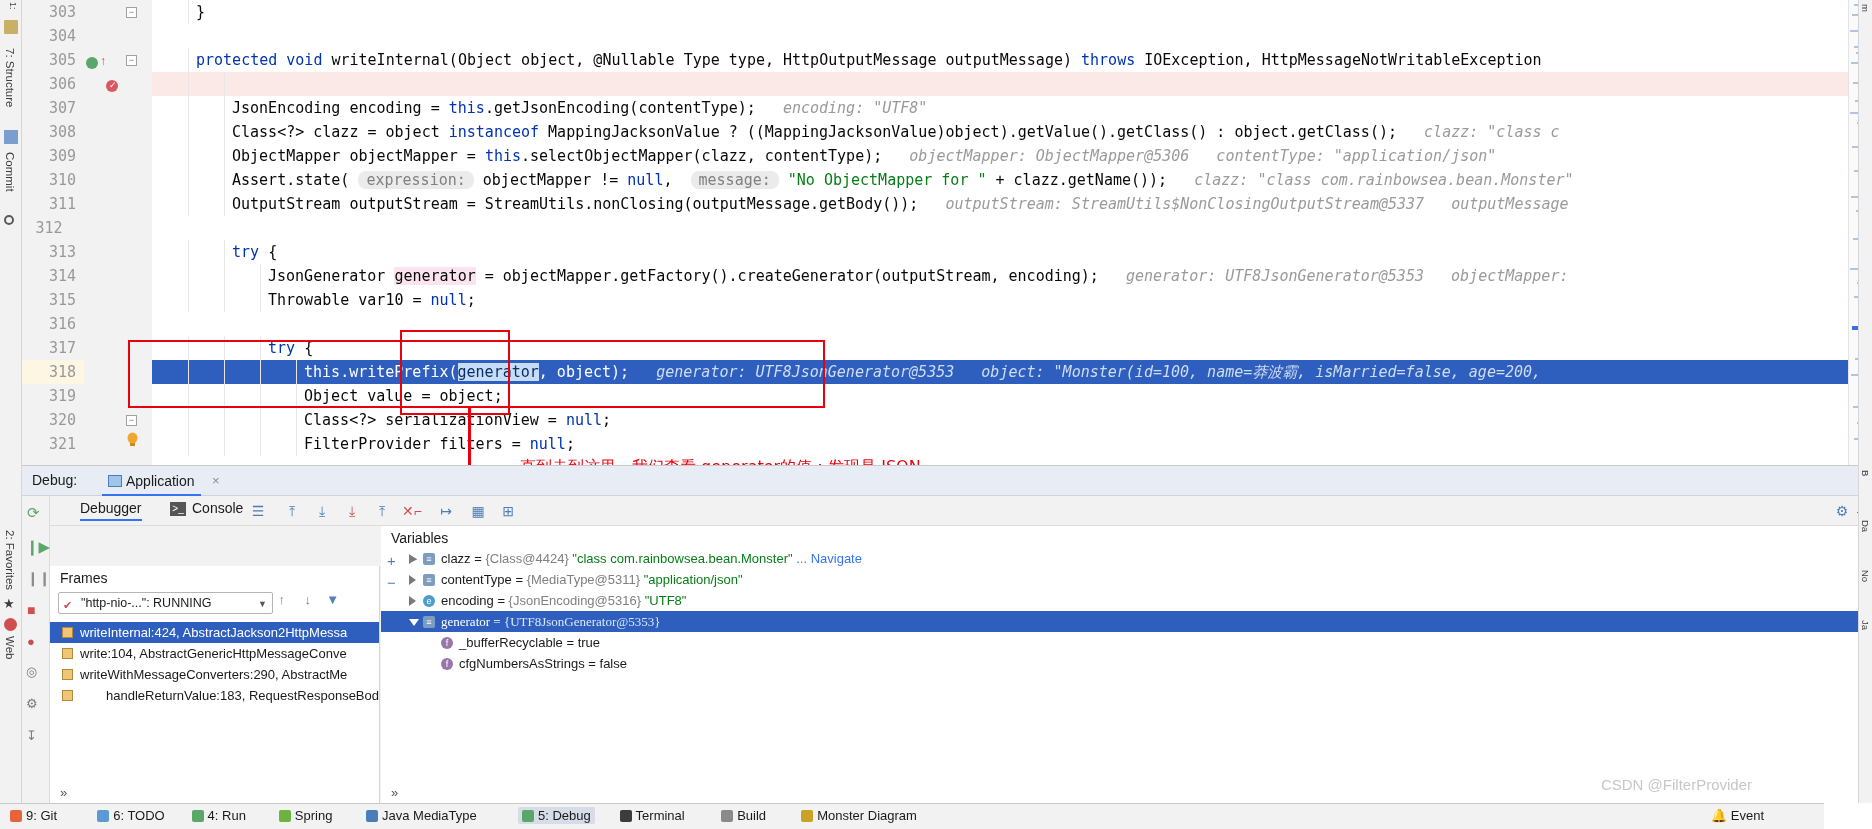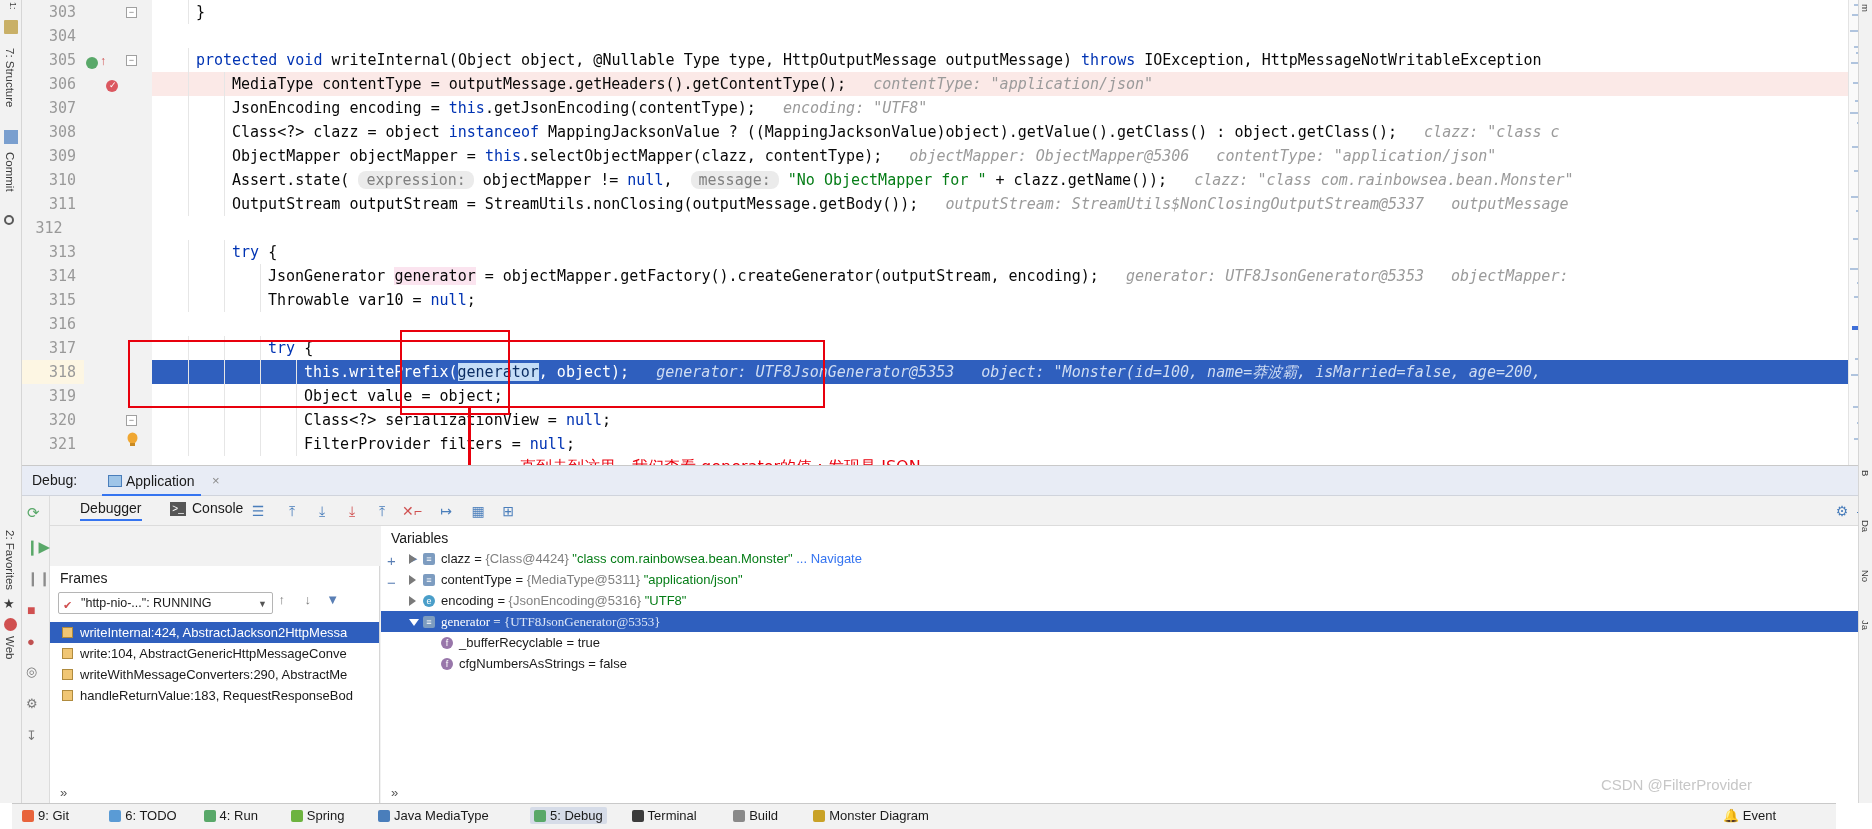--- a/index.html
+++ b/index.html
@@ -173,21 +173,21 @@
   .ico-eq { background: #7d9cc0; }
   .ico-f  { background: #9876aa; border-radius: 50%; }
   .ico-e  { background: #4a9ec9; border-radius: 50%; }
   .vtype { color: #808080; }
   .vstr  { color: #067d17; }
   .sel .vtype, .sel .vstr { color: #dce6f7; }
   .navlink { color: #3574f0; }
 
   
   .statusbar {
-    position: absolute; left: 12px; bottom: 0; width: 1824px; height: 26px;
+    position: absolute; left: 0; bottom: 0; width: 1824px; height: 26px;
     background: #f2f2f2; border-top: 1px solid #c9c9c9; padding-left: 42px;
   }
   .sb-item {
     position: absolute; top: 4px; font-size: 13px; color: #1a1a1a; white-space: nowrap;
   }
   .sb-item.active { background: #d6dce8; padding: 1px 4px; top: 3px; border-radius: 2px; }
 
   
   .right-strip {
     position: absolute; right: 0; top: 0; width: 14px; height: 803px;
@@ -223,21 +223,21 @@
     <div class="gutter-marks"></div>
 
     <div id="rows-host">
         <div class="lnum" style="top: 0px; width: 62px; right: auto; left: 0px; text-align: right; padding-right: 8px;">303</div>
         <div class="crow" style="position: absolute; left: 130px; right: 24px; top: 0px;"><div class="iguide" style="left: 36px;"></div><div class="codetext" style="left: 44px;"><span>}</span></div></div>
         <div class="lnum" style="top: 24px; width: 62px; right: auto; left: 0px; text-align: right; padding-right: 8px;">304</div>
         <div class="crow" style="position: absolute; left: 130px; right: 24px; top: 24px;"><div class="codetext" style="left: 8px;"></div></div>
         <div class="lnum" style="top: 48px; width: 62px; right: auto; left: 0px; text-align: right; padding-right: 8px;">305</div>
         <div class="crow" style="position: absolute; left: 130px; right: 24px; top: 48px;"><div class="iguide" style="left: 36px;"></div><div class="codetext" style="left: 44px;"><span class="kw">protected void </span><span>writeInternal(Object object, @Nullable Type type, HttpOutputMessage outputMessage) </span><span class="kw">throws </span><span>IOException, HttpMessageNotWritableException</span></div></div>
         <div class="lnum" style="top: 72px; width: 62px; right: auto; left: 0px; text-align: right; padding-right: 8px;">306</div>
-        <div class="crow row-bp" style="position: absolute; left: 130px; right: 24px; top: 72px;"><div class="iguide" style="left: 36px;"></div><div class="iguide" style="left: 72px;"></div><div class="codetext" style="left: 80px;"><span>MediaType contentType = outputMessage.getHeaders().getContentType();   </span><span class="hint">contentType: "application/json"</span></div></div>
+        <div class="crow row-bp" style="position: absolute; left: 130px; right: 24px; top: 72px;"><div class="iguide" style="left: 36px;"></div><div class="iguide" style="left: 72px;"></div></div>
         <div class="lnum" style="top: 96px; width: 62px; right: auto; left: 0px; text-align: right; padding-right: 8px;">307</div>
         <div class="crow" style="position: absolute; left: 130px; right: 24px; top: 96px;"><div class="iguide" style="left: 36px;"></div><div class="iguide" style="left: 72px;"></div><div class="codetext" style="left: 80px;"><span>JsonEncoding encoding = </span><span class="kw">this</span><span>.getJsonEncoding(contentType);   </span><span class="hint">encoding: "UTF8"</span></div></div>
         <div class="lnum" style="top: 120px; width: 62px; right: auto; left: 0px; text-align: right; padding-right: 8px;">308</div>
         <div class="crow" style="position: absolute; left: 130px; right: 24px; top: 120px;"><div class="iguide" style="left: 36px;"></div><div class="iguide" style="left: 72px;"></div><div class="codetext" style="left: 80px;"><span>Class&lt;?&gt; clazz = object </span><span class="kw">instanceof </span><span>MappingJacksonValue ? ((MappingJacksonValue)object).getValue().getClass() : object.getClass();   </span><span class="hint">clazz: "class c</span></div></div>
         <div class="lnum" style="top: 144px; width: 62px; right: auto; left: 0px; text-align: right; padding-right: 8px;">309</div>
         <div class="crow" style="position: absolute; left: 130px; right: 24px; top: 144px;"><div class="iguide" style="left: 36px;"></div><div class="iguide" style="left: 72px;"></div><div class="codetext" style="left: 80px;"><span>ObjectMapper objectMapper = </span><span class="kw">this</span><span>.selectObjectMapper(clazz, contentType);   </span><span class="hint">objectMapper: ObjectMapper@5306   contentType: "application/json"</span></div></div>
         <div class="lnum" style="top: 168px; width: 62px; right: auto; left: 0px; text-align: right; padding-right: 8px;">310</div>
         <div class="crow" style="position: absolute; left: 130px; right: 24px; top: 168px;"><div class="iguide" style="left: 36px;"></div><div class="iguide" style="left: 72px;"></div><div class="codetext" style="left: 80px;"><span>Assert.state( </span><span class="hint hintbox">expression:</span><span> objectMapper != </span><span class="kw">null</span><span>,  </span><span class="hint hintbox">message:</span><span> </span><span class="str">"No ObjectMapper for "</span><span> + clazz.getName());   </span><span class="hint">clazz: "class com.rainbowsea.bean.Monster"</span></div></div>
         <div class="lnum" style="top: 192px; width: 62px; right: auto; left: 0px; text-align: right; padding-right: 8px;">311</div>
         <div class="crow" style="position: absolute; left: 130px; right: 24px; top: 192px;"><div class="iguide" style="left: 36px;"></div><div class="iguide" style="left: 72px;"></div><div class="codetext" style="left: 80px;"><span>OutputStream outputStream = StreamUtils.nonClosing(outputMessage.getBody());   </span><span class="hint">outputStream: StreamUtils$NonClosingOutputStream@5337   outputMessage</span></div></div>
@@ -375,21 +375,21 @@
       <div class="thread-select">
         <span style="position:absolute;left:4px;top:2px;font-size:11px;color:#d05050;">✔</span>
         <span>"http-nio-...": RUNNING</span>
         <span style="position:absolute;right:5px;top:1px;font-size:9px;color:#555;">▼</span>
       </div>
 
       <div id="frames-host">
           <div class="frame-row sel" style="top: 56px;"><span class="frame-ico"></span><span>writeInternal:424, AbstractJackson2HttpMessa</span></div>
           <div class="frame-row" style="top: 77px;"><span class="frame-ico"></span><span>write:104, AbstractGenericHttpMessageConve</span></div>
           <div class="frame-row" style="top: 98px;"><span class="frame-ico"></span><span>writeWithMessageConverters:290, AbstractMe</span></div>
-          <div class="frame-row" style="top: 119px;"><span class="frame-ico"></span><span>handleReturnValue:183, RequestResponseBod</span></div>
+          <div class="frame-row" style="top: 119px; text-align: right;"><span class="frame-ico"></span><span>handleReturnValue:183, RequestResponseBod</span></div>
         </div>
       <div style="position:absolute;left:10px;bottom:3px;font-size:13px;color:#555;">»</div>
     </div>
 
     <div class="vars-col">
       <div class="col-title">Variables</div>
       <div style="position:absolute;left:6px;top:26px;font-size:15px;color:#5a7fb5;">+</div>
       <div style="position:absolute;left:6px;top:48px;font-size:15px;color:#5a7fb5;">−</div>
       <div style="position:absolute;left:28px;top:26px;font-size:11px;color:#5a7fb5;">▶</div>
       <div id="vars-host" style="position:absolute;left:0;right:0;top:22px;bottom:0;">

